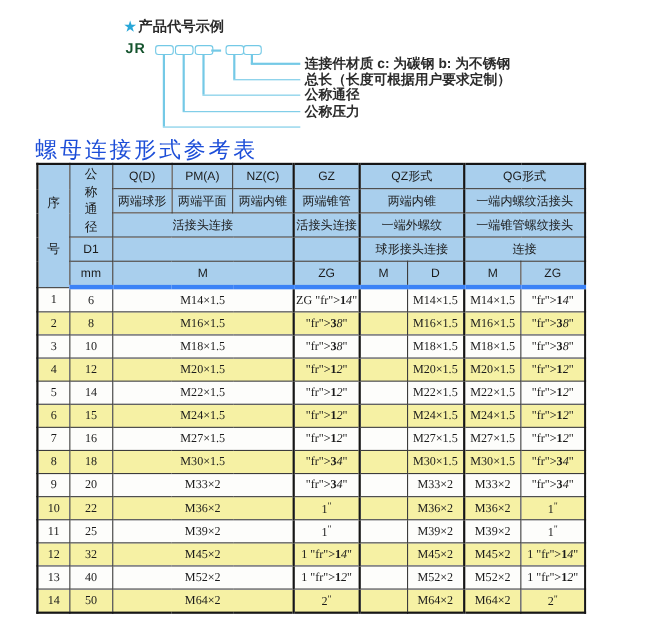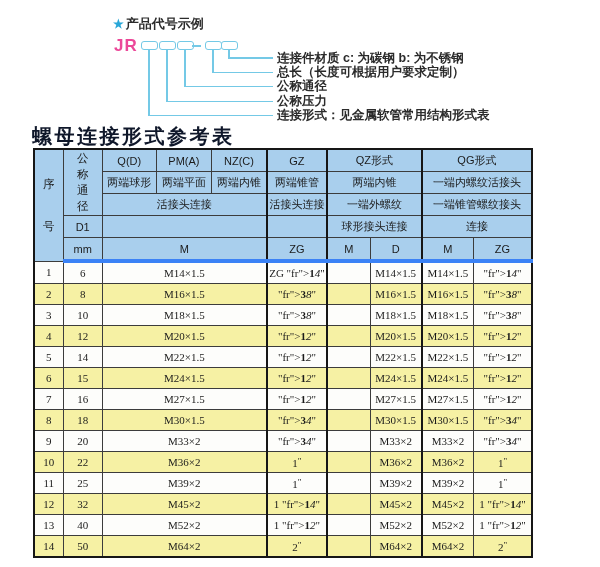--- a/index.html
+++ b/index.html
@@ -7,32 +7,32 @@
     width:600px;height:567px;background:#ffffff;position:relative;
     font-family:"Liberation Sans", sans-serif;
     -webkit-font-smoothing:antialiased;
   }
   .canvas{position:absolute;left:0;top:0;width:533px;height:567px;overflow:hidden;}
 
   
   .diagram{position:absolute;left:0;top:0;width:600px;height:125px;}
   .diag-title{position:absolute;left:113px;top:15px;font-size:13px;font-weight:bold;color:#2b2b2b;}
   .diag-title .star{color:var(--star);margin-right:2px;font-size:12px;}
-  .jr{position:absolute;left:114px;top:36px;font-size:17px;font-weight:bold;color:#ec4899;letter-spacing:1px;}
+  .jr{position:absolute;left:114px;top:36px;font-size:13px;font-weight:bold;color:#14532d;letter-spacing:1px;}
   .cbox{position:absolute;top:41px;width:15px;height:7px;border:1.5px solid var(--accent);border-radius:3px;background:#fff;}
   .cdash{position:absolute;left:192px;top:45px;width:9px;height:2px;background:var(--accent);}
   .vline{position:absolute;width:1.5px;background:var(--accent);}
   .hline{position:absolute;height:1.5px;background:var(--accent);}
   .dlabel{position:absolute;left:277px;font-size:12.5px;font-weight:600;color:#2b2b2b;white-space:nowrap;line-height:14px;}
 
   
   .table-title{
     position:absolute;left:32px;top:123px;margin:0;
-    font-family:"Liberation Serif", serif;font-size:20px;font-weight:bold;
-    color:#0f172a;letter-spacing:2.5px;
+    font-family:"Liberation Serif", serif;font-size:20px;font-weight:normal;
+    color:#1d4ed8;letter-spacing:2.5px;
   }
 
   
   table.ref{
     position:absolute;left:33px;top:148px;
     border-collapse:collapse;table-layout:fixed;
     border:2px solid #161616;
   }
   table.ref td{
     border:1px solid var(--grid);
@@ -76,21 +76,20 @@
     <div class="hline" style="left:228px;top:57px;width:45px"></div>
     <div class="hline" style="left:212px;top:71.5px;width:61px"></div>
     <div class="hline" style="left:184px;top:85.5px;width:89px"></div>
     <div class="hline" style="left:166px;top:100.5px;width:107px"></div>
     <div class="hline" style="left:148px;top:114.5px;width:125px"></div>
 
     <div class="dlabel" style="top:65px">总长（长度可根据用户要求定制）</div>
     <div class="dlabel" style="top:51px">连接件材质  c: 为碳钢  b: 为不锈钢</div>
     <div class="dlabel" style="top:79px">公称通径</div>
     <div class="dlabel" style="top:94px">公称压力</div>
-    <div class="dlabel" style="top:108px">连接形式：见金属软管常用结构形式表</div>
   </div>
 
   <h1 class="table-title">螺母连接形式参考表</h1>
 
   <table class="ref">
     <colgroup>
       <col style="width:33px">
         <col style="width:44px">
       <col style="width:61px">
         <col style="width:61px">

